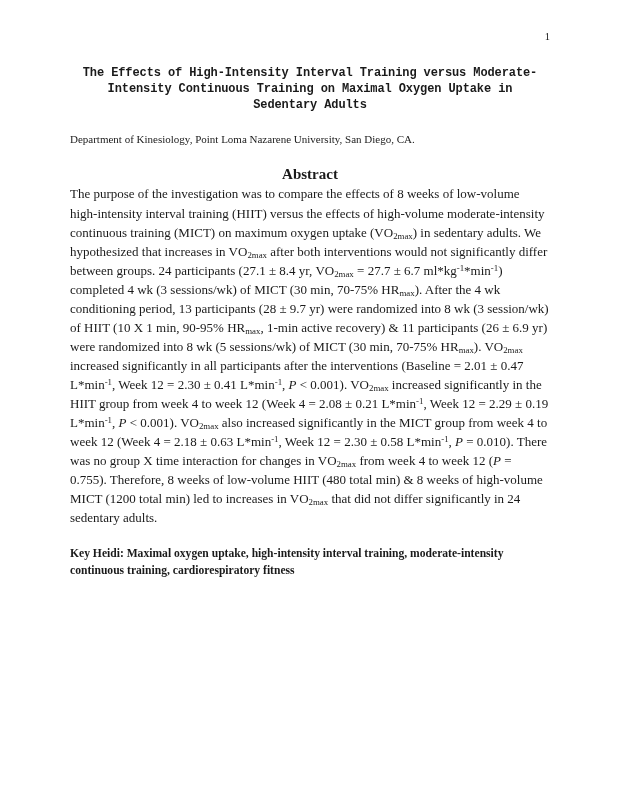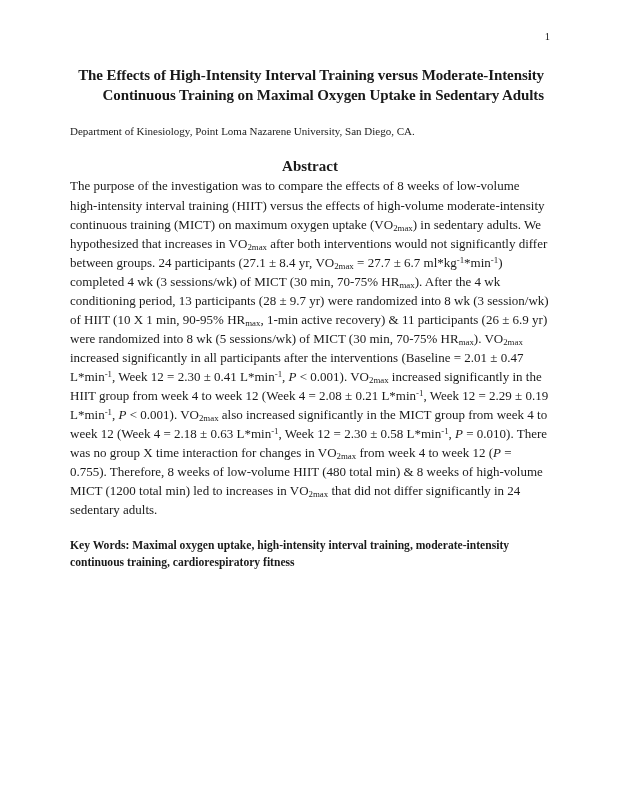--- a/index.html
+++ b/index.html
@@ -30,26 +30,27 @@
     line-height: 1;
     color: #1a1a1a;
   }
   .content {
     position: absolute;
     left: 70px;
     right: 68px;
     top: 66px;
   }
   .title {
-    font-size: 15px;
+    font-size: 12px;
     font-weight: bold;
-    text-align: right;
+    text-align: center;
     line-height: 1.33;
     margin: 0 6px;
     letter-spacing: -0.1px;
+    font-family: Liberation Mono, monospace;
   }
   .authors {
     margin-top: 22px;
     font-size: 11.6px;
     line-height: 1.42;
     text-align: left;
   }
   .affiliation {
     margin-top: 18px;
     font-size: 11px;
@@ -101,16 +102,16 @@
 
     <h1 class="title">The Effects of High-Intensity Interval Training versus Moderate-Intensity Continuous Training on Maximal Oxygen Uptake in Sedentary Adults</h1>
 
 
     <div class="affiliation">Department of Kinesiology, Point Loma Nazarene University, San Diego, CA.</div>
 
     <div class="abstract-heading">Abstract</div>
 
     <div class="abstract-body"><span>The purpose of the investigation was to compare the effects of 8 weeks of low-volume high-intensity interval training (HIIT) versus the effects of high-volume moderate-intensity continuous training (MICT) on maximum oxygen uptake (VO</span><sub>2max</sub><span>) in sedentary adults. We hypothesized that increases in VO</span><sub>2max</sub><span> after both interventions would not significantly differ between groups. 24 participants (27.1 ± 8.4 yr, VO</span><sub>2max</sub><span> = 27.7 ± 6.7 ml*kg</span><sup>-1</sup><span>*min</span><sup>-1</sup><span>) completed 4 wk (3 sessions/wk) of MICT (30 min, 70-75% HR</span><sub>max</sub><span>). After the 4 wk conditioning period, 13 participants (28 ± 9.7 yr) were randomized into 8 wk (3 session/wk) of HIIT (10 X 1 min, 90-95% HR</span><sub>max</sub><span>, 1-min active recovery) &amp; 11 participants (26 ± 6.9 yr) were randomized into 8 wk (5 sessions/wk) of MICT (30 min, 70-75% HR</span><sub>max</sub><span>). VO</span><sub>2max</sub><span> increased significantly in all participants after the interventions (Baseline = 2.01 ± 0.47 L*min</span><sup>-1</sup><span>, Week 12 = 2.30 ± 0.41 L*min</span><sup>-1</sup><span>, </span><span class="ital">P</span><span> &lt; 0.001). VO</span><sub>2max</sub><span> increased significantly in the HIIT group from week 4 to week 12 (Week 4 = 2.08 ± 0.21 L*min</span><sup>-1</sup><span>, Week 12 = 2.29 ± 0.19 L*min</span><sup>-1</sup><span>, </span><span class="ital">P</span><span> &lt; 0.001). VO</span><sub>2max</sub><span> also increased significantly in the MICT group from week 4 to week 12 (Week 4 = 2.18 ± 0.63 L*min</span><sup>-1</sup><span>, Week 12 = 2.30 ± 0.58 L*min</span><sup>-1</sup><span>, </span><span class="ital">P</span><span> = 0.010). There was no group X time interaction for changes in VO</span><sub>2max</sub><span> from week 4 to week 12 (</span><span class="ital">P</span><span> = 0.755). Therefore, 8 weeks of low-volume HIIT (480 total min) &amp; 8 weeks of high-volume MICT (1200 total min) led to increases in VO</span><sub>2max</sub><span> that did not differ significantly in 24 sedentary adults.</span></div>
 
-    <div class="keywords"><span>Key Words:</span><span> Maximal oxygen uptake, high-intensity interval training, moderate-intensity continuous training, cardiorespiratory fitness</span></div>
+    <div class="keywords"><span>Key Heidi:</span><span> Maximal oxygen uptake, high-intensity interval training, moderate-intensity continuous training, cardiorespiratory fitness</span></div>
 
   </div>
 </div>
 
 </body></html>

